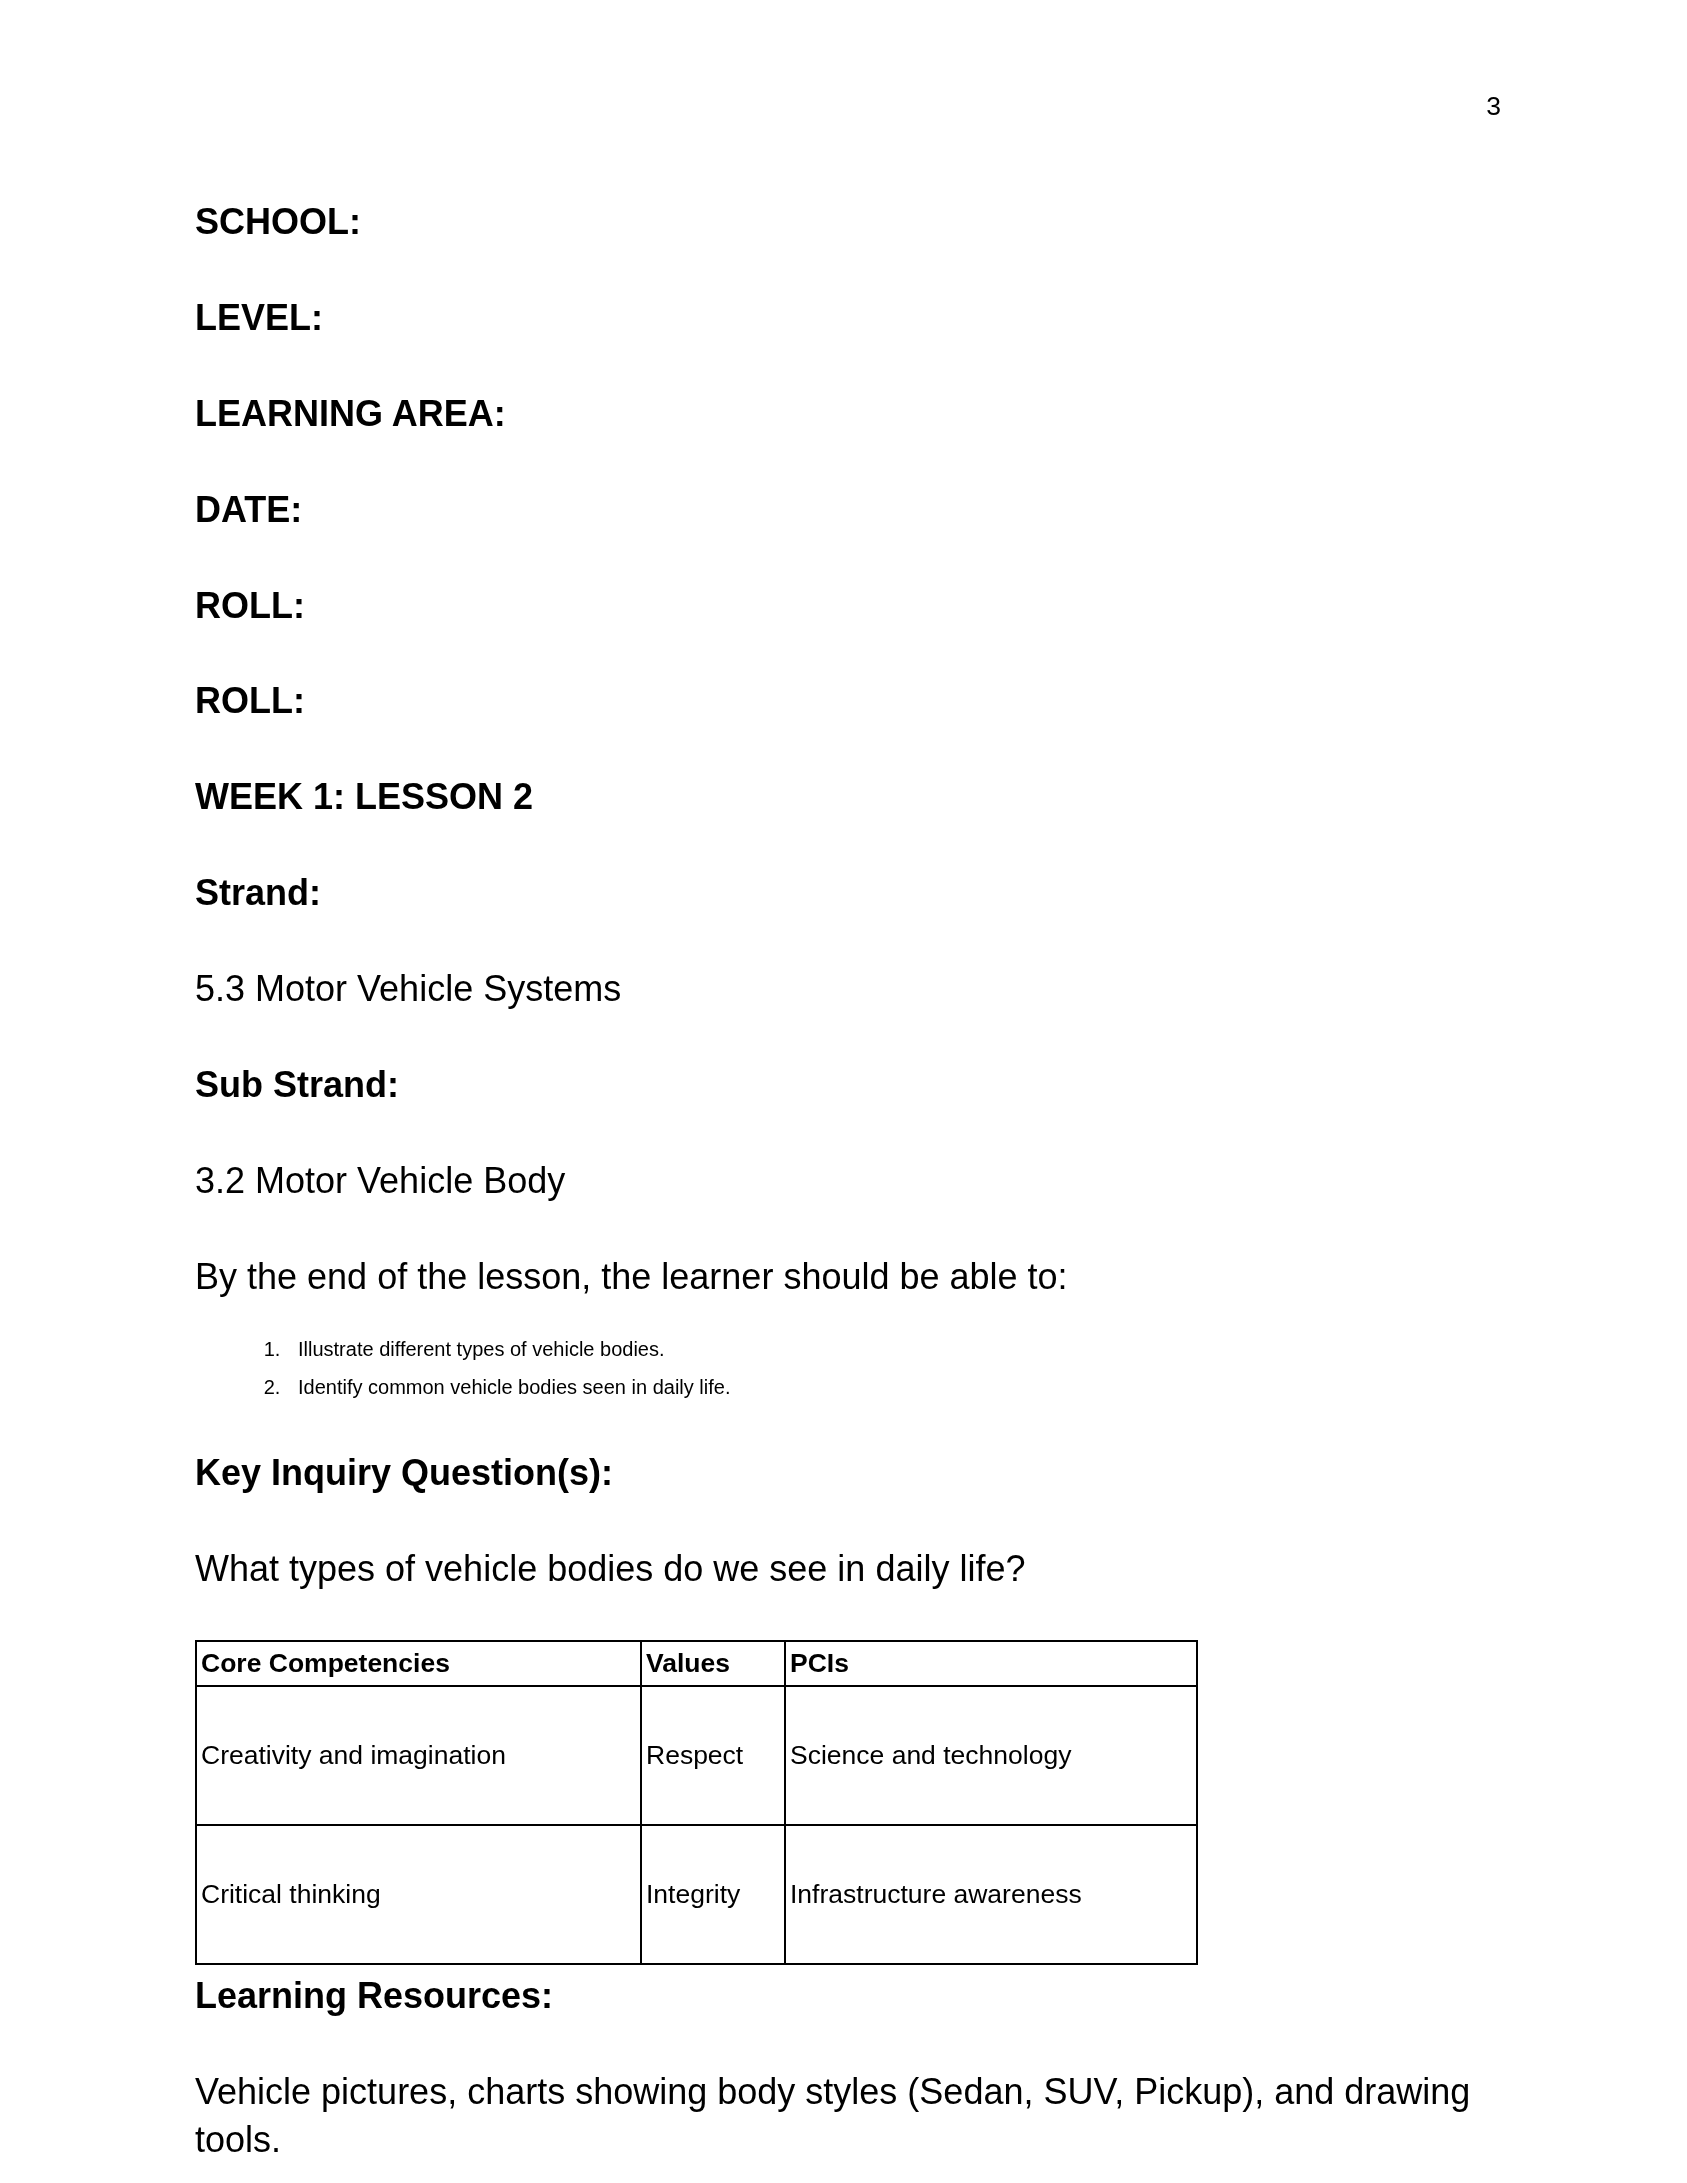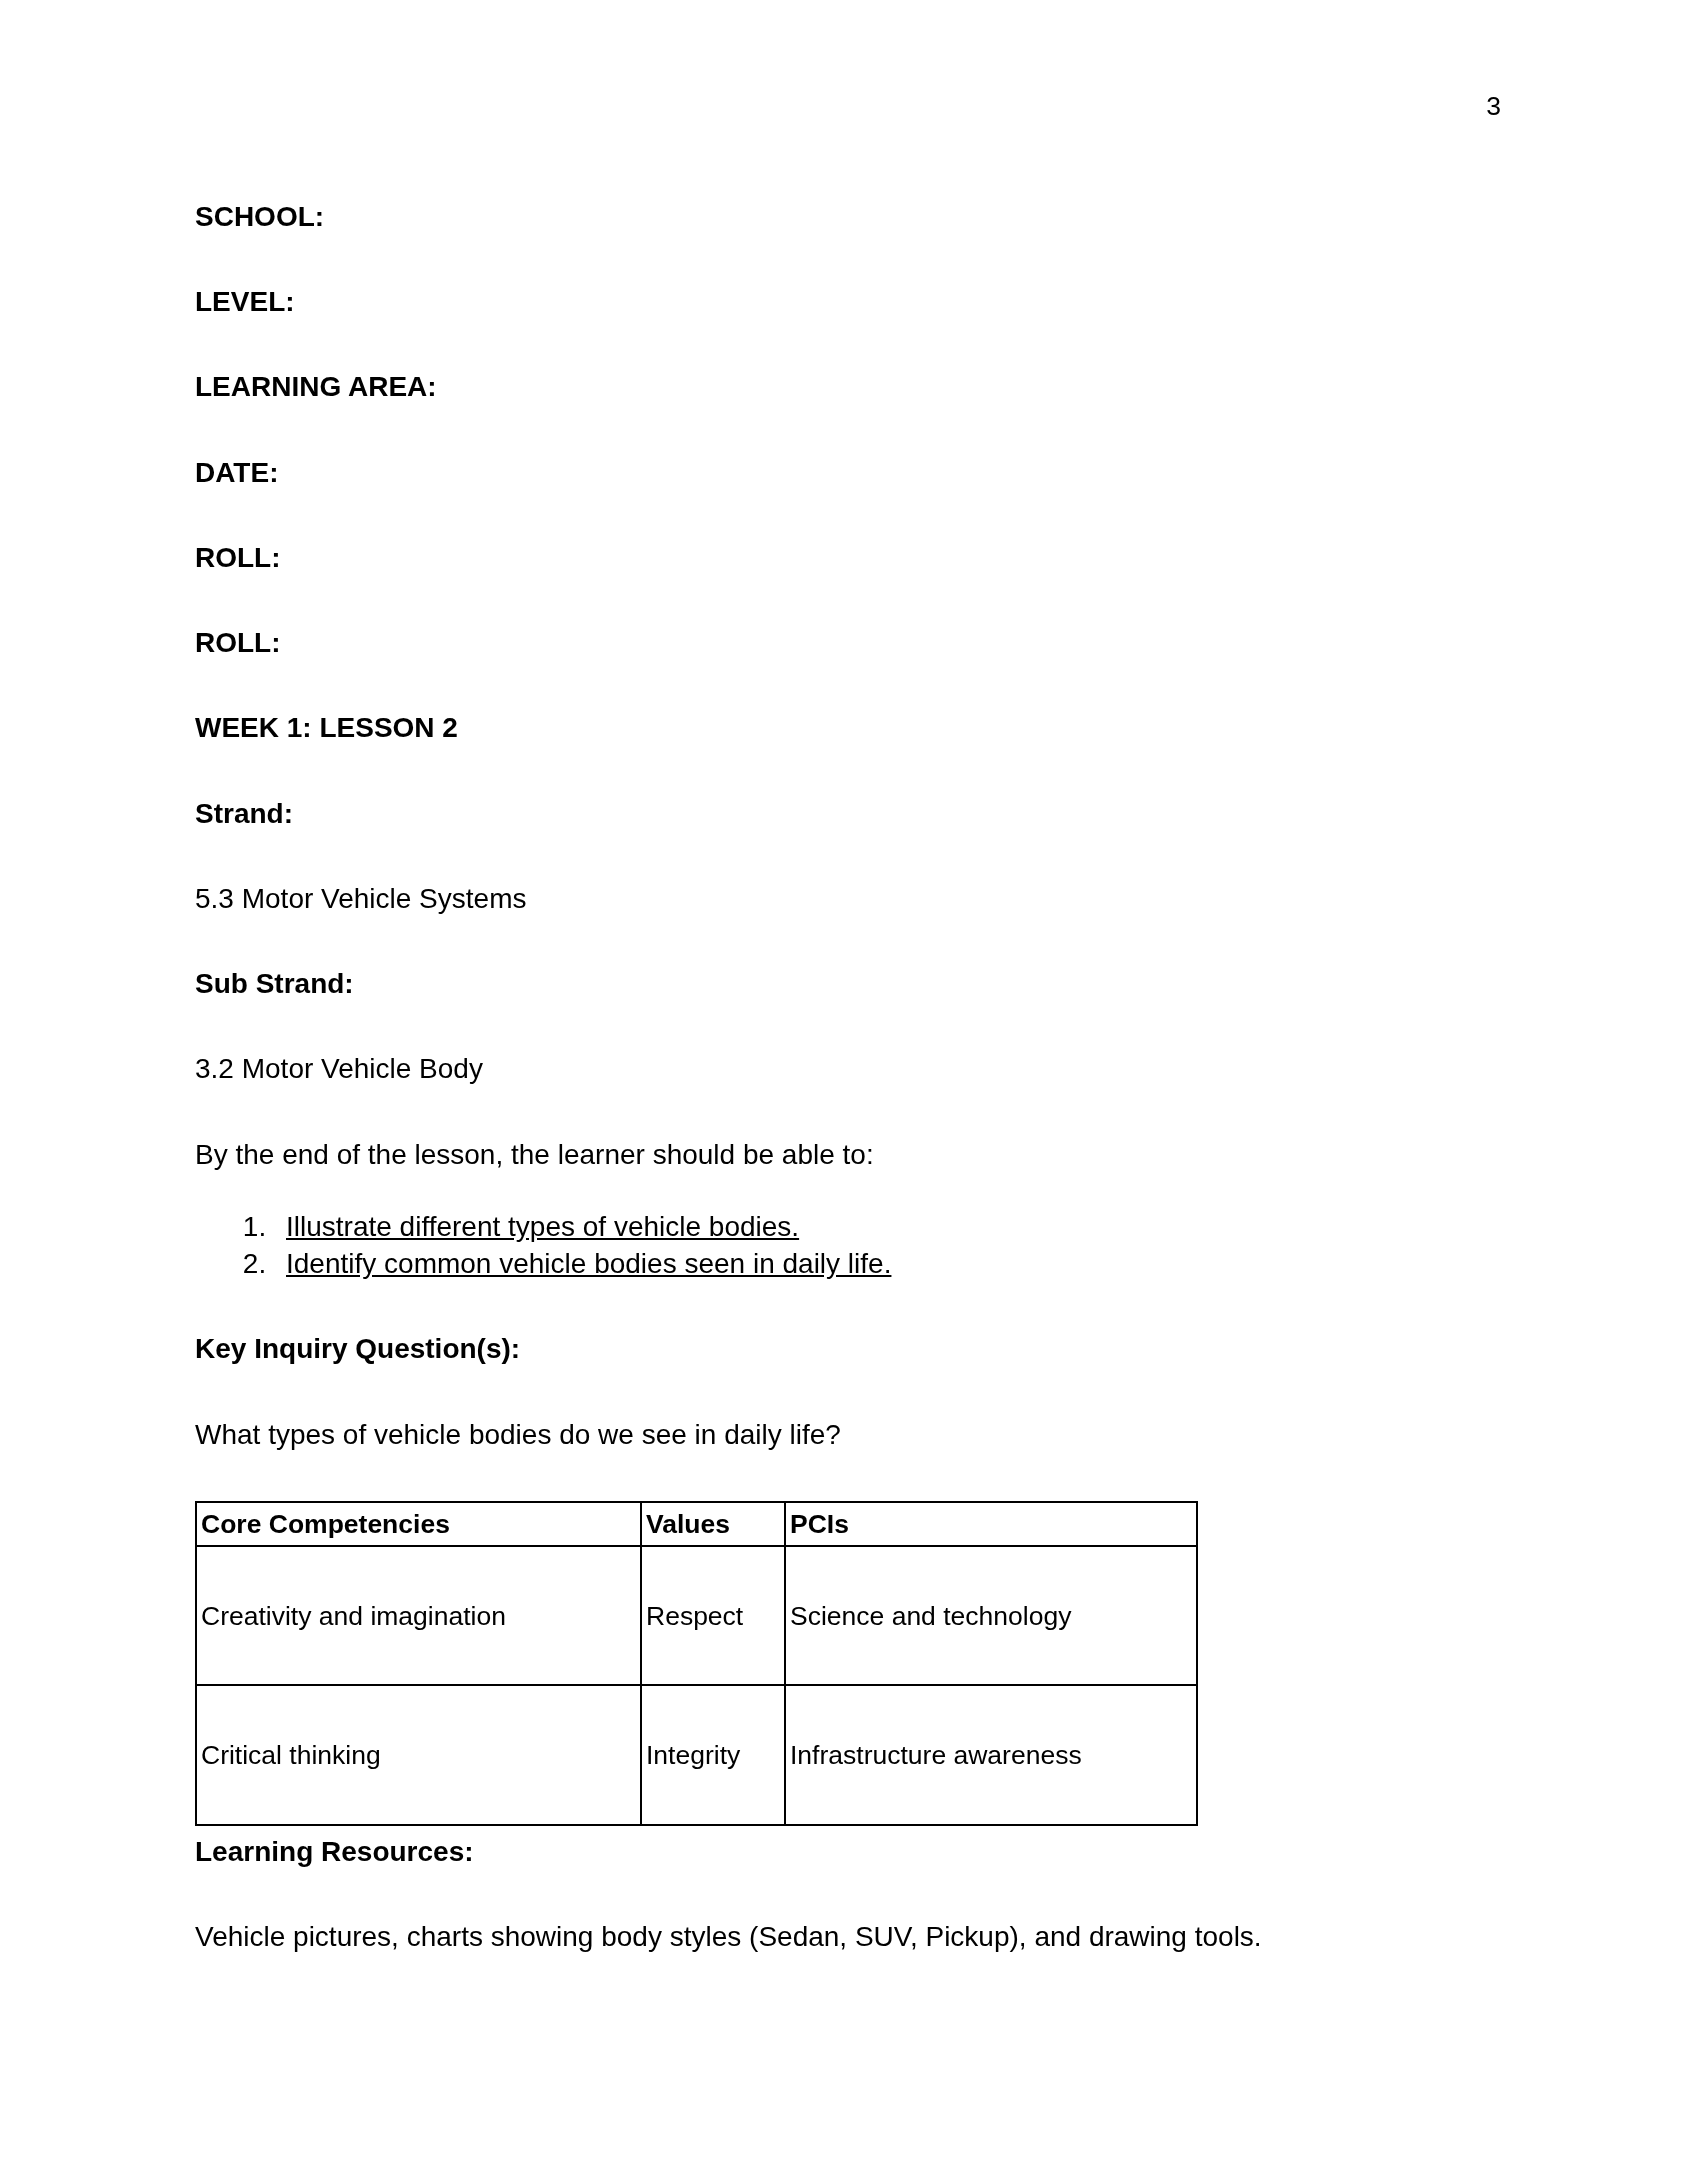--- a/index.html
+++ b/index.html
@@ -31,45 +31,44 @@
     line-height: 1;
     font-weight: 400;
   }
   .content {
     position: absolute;
     left: 195px;
     top: 198px;
     width: 1297px;
   }
   .para {
-    font-size: 28px;
+    font-size: 36px;
     line-height: 1.33;
     margin: 0 0 48px 0;
     font-weight: 400;
     white-space: pre-wrap;
   }
   .para.bold {
     font-weight: 700;
   }
   .para.tight {
     margin-bottom: 35px;
   }
   ol.outcomes {
     margin: 0 0 48px 0;
     padding: 0 0 0 79px;
     list-style-position: outside;
     list-style-type: decimal;
   }
   ol.outcomes li {
-    font-size: 28px;
+    font-size: 20px;
     line-height: 1.33;
-    margin: 0;
+    margin: 12px;
     padding-left: 12px;
     font-weight: 400;
-    text-decoration: underline;
   }
   table.cc-table {
     border-collapse: collapse;
     table-layout: fixed;
     width: 1001px;
     margin: 0 0 0 0;
     border: 2.6px solid #000000;
   }
   table.cc-table td, table.cc-table th {
     border: 2.6px solid #000000;

